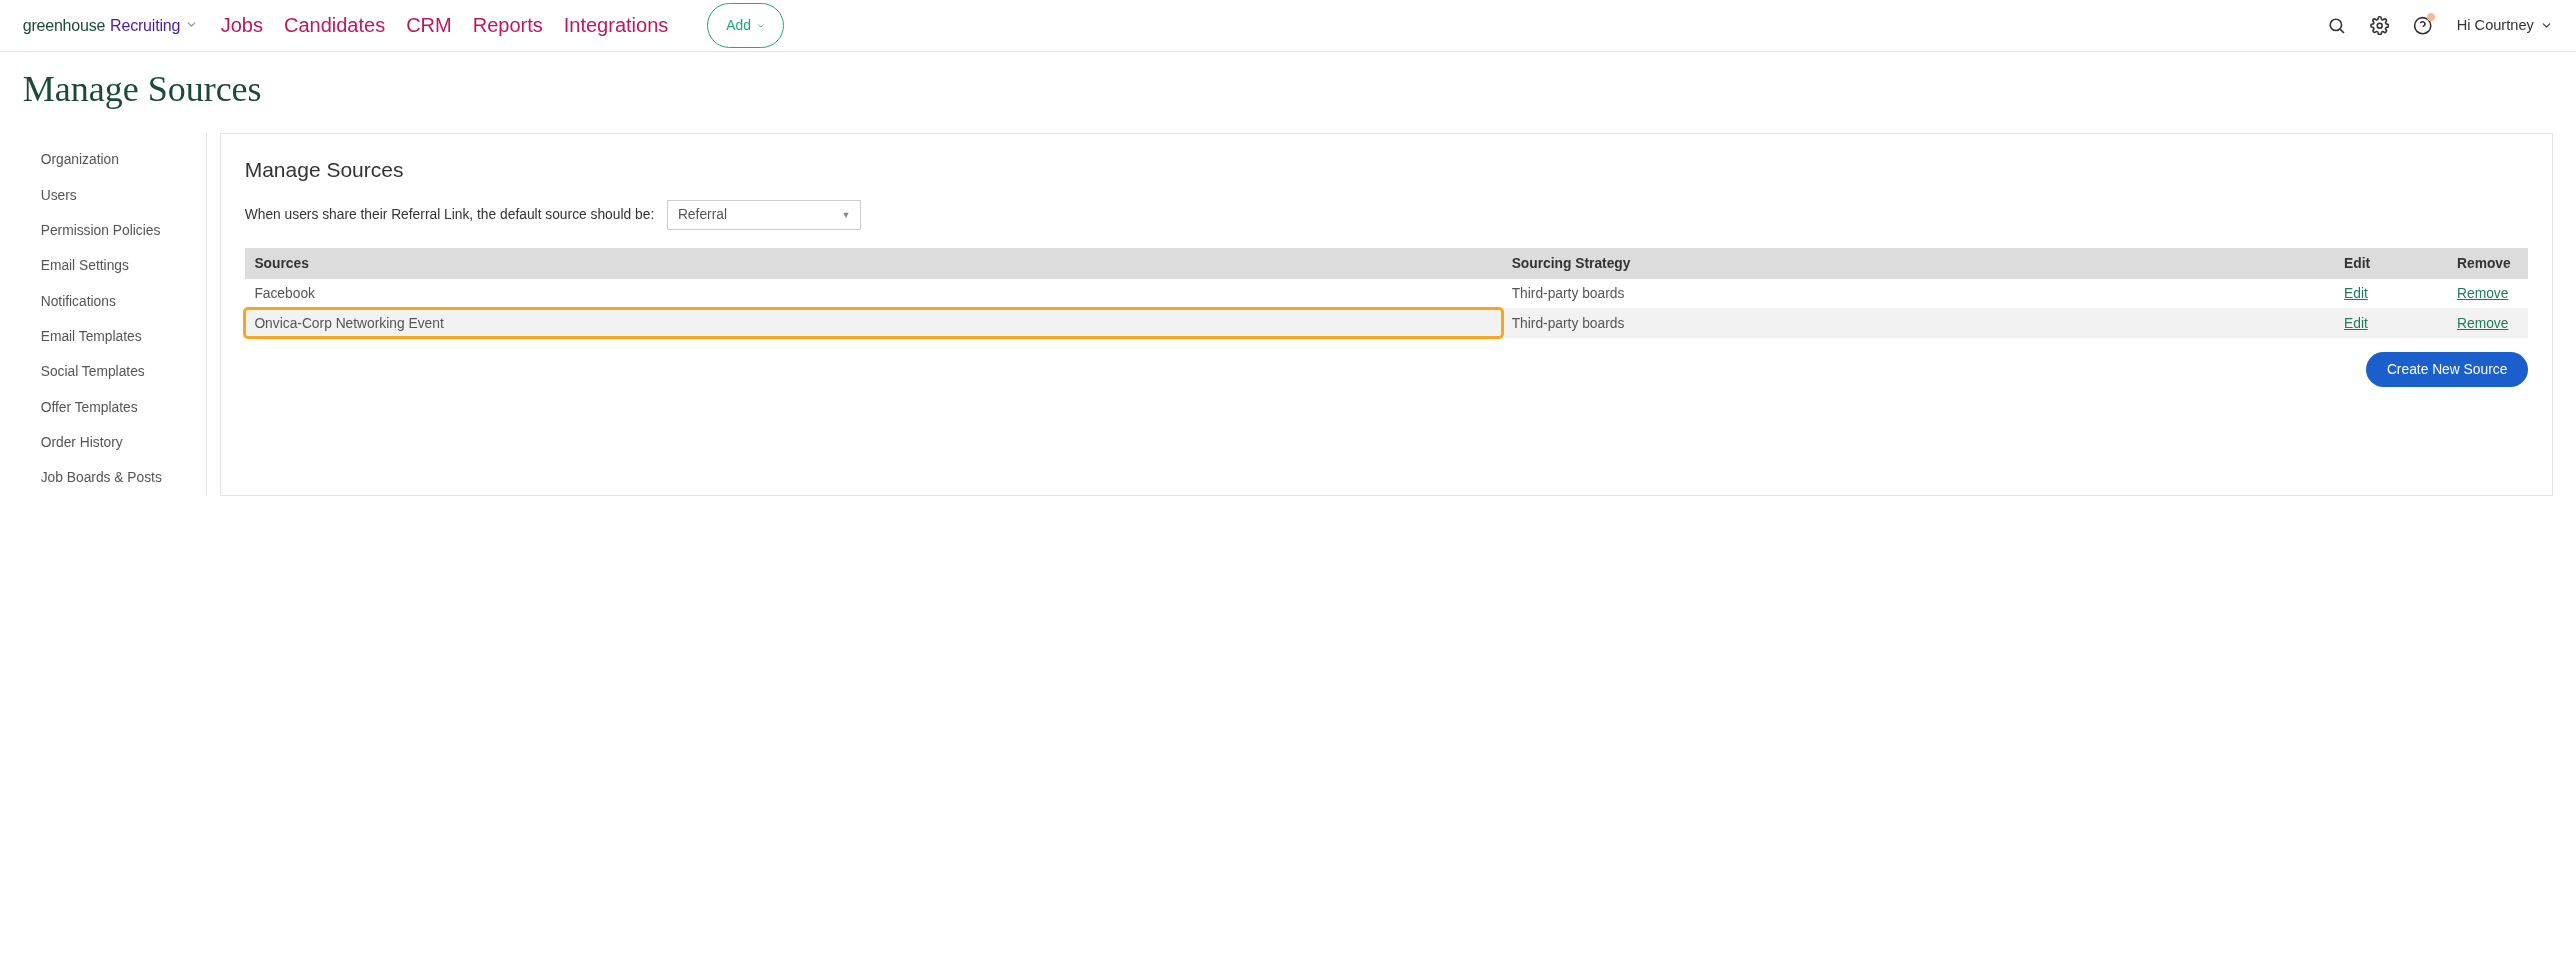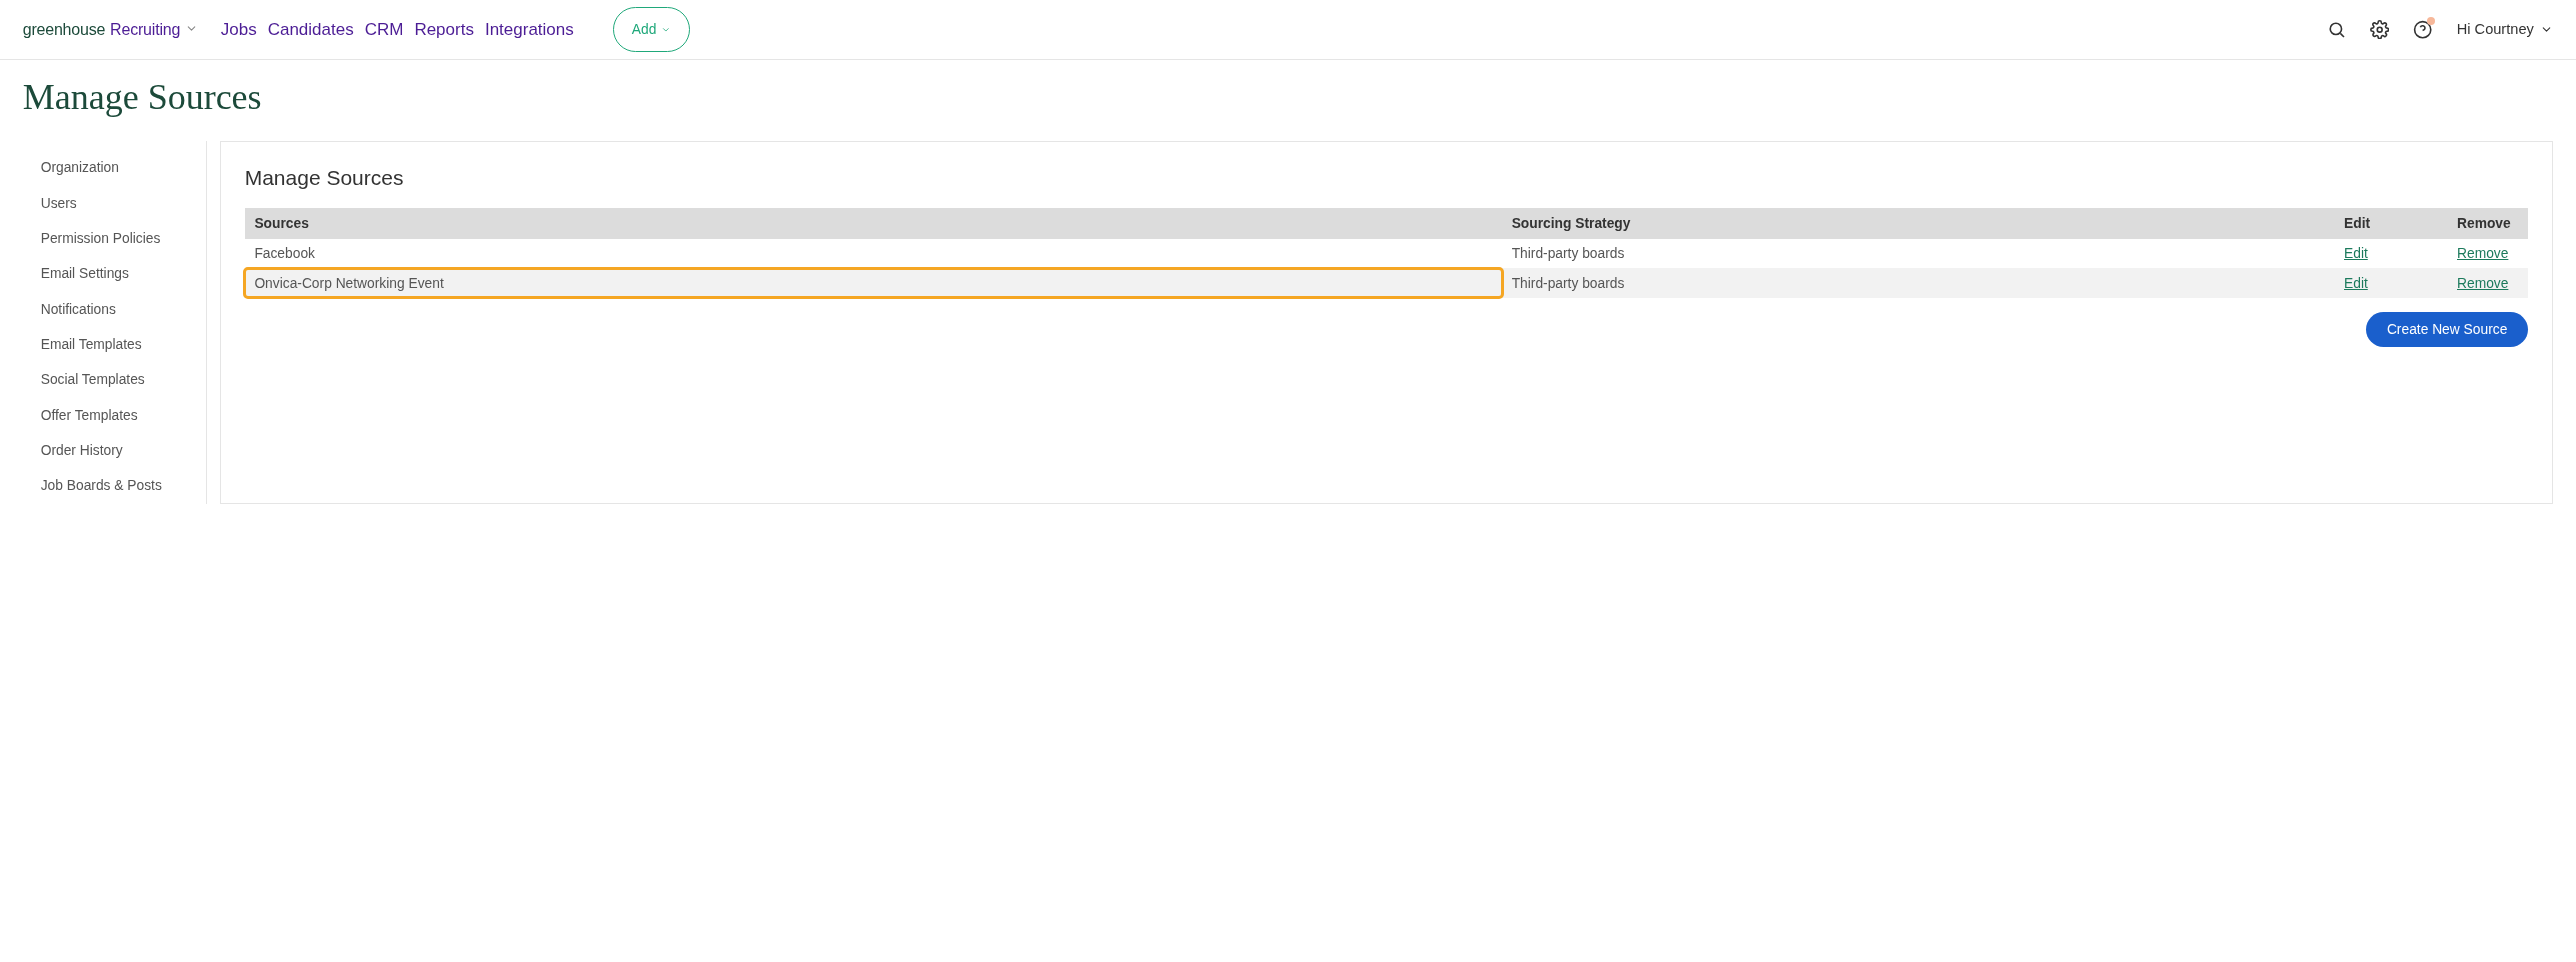--- a/index.html
+++ b/index.html
@@ -12,21 +12,21 @@
     background: #ffffff;
     color: #333;
     font-size: 11.3px;
   }
   
   .top-nav {
     display: flex;
     align-items: center;
     padding: 8px 22.7px;
     border-bottom: 0.8px solid #e5e5e5;
-    height: 60px;
+    height: 52px;
   }
   .logo-wrap {
     display: flex;
     align-items: center;
     gap: 4.9px;
     margin-right: 22.7px;
   }
   .logo-g {
     color: #1c4a3a;
     font-weight: 400;
@@ -39,23 +39,23 @@
     font-size: 16px;
     letter-spacing: -0.2px;
   }
   .logo-caret svg {
     width: 13px;
     height: 13px;
     stroke: #888;
   }
   .nav-links {
     display: flex;
-    gap: 11px;
-    font-size: 17px;
-    color: #4c1d95;
+    gap: 21px;
+    font-size: 20px;
+    color: #be185d;
   }
   .nav-links span {
     cursor: pointer;
   }
   .add-btn {
     margin-left: 39px;
     border: 0.8px solid #1fa87a;
     color: #1fa87a;
     background: #fff;
     border-radius: 808px;
@@ -301,20 +301,27 @@
     <div class="sidebar-item">Email Templates</div>
     <div class="sidebar-item">Social Templates</div>
     <div class="sidebar-item">Offer Templates</div>
     <div class="sidebar-item">Order History</div>
     <div class="sidebar-item">Job Boards &amp; Posts</div>
   </nav>
 
   <section class="main-panel">
     <h2 class="main-heading">Manage Sources</h2>
 
+    <div class="referral-row">
+      <span>When users share their Referral Link, the default source should be:</span>
+      <div class="select">
+        <span>Referral</span>
+        <span class="caret">▼</span>
+      </div>
+    </div>
 
     <table class="sources-table">
       <thead>
         <tr>
           <th>Sources</th>
           <th>Sourcing Strategy</th>
           <th class="col-edit">Edit</th>
           <th class="col-remove">Remove</th>
         </tr>
       </thead>

